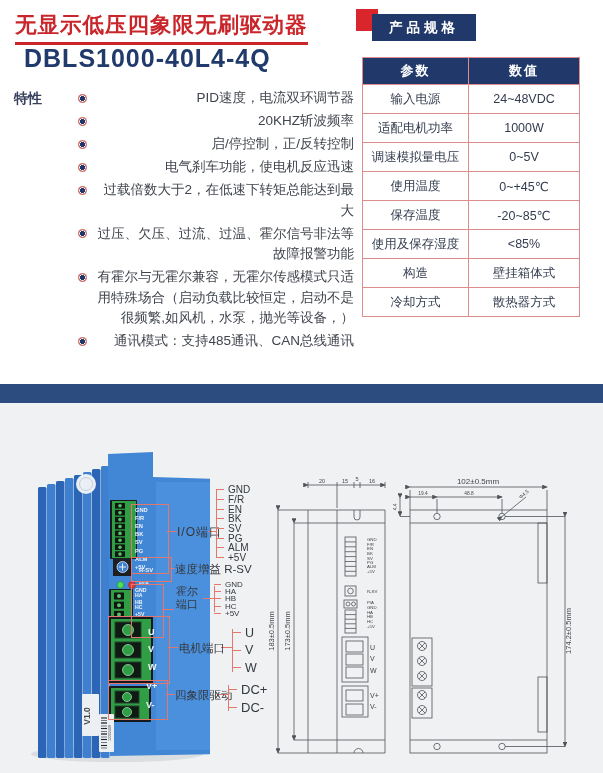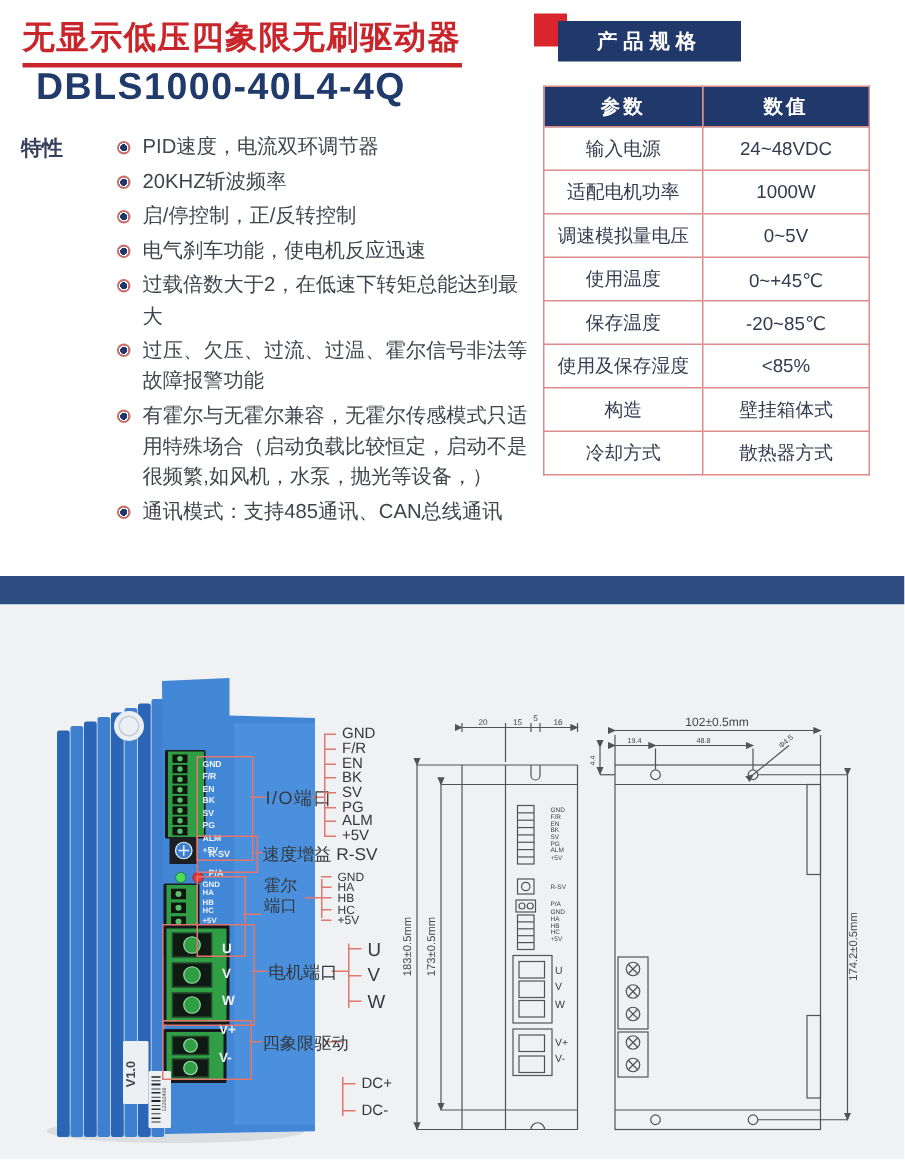--- a/index.html
+++ b/index.html
@@ -19,29 +19,29 @@
     border-bottom:3px solid var(--title-red);padding-bottom:3px;letter-spacing:1px;white-space:nowrap;
   }
   .model{
     position:absolute;left:13px;top:44px;font-size:25px;font-weight:600;
     color:#203a6b;letter-spacing:1px;white-space:nowrap;margin-left:11px;
   }
   .feat-label{position:absolute;left:14px;top:90px;font-size:14px;font-weight:bold;color:#37405c;}
   .feat-list{position:absolute;left:76px;top:88px;width:278px;margin:0;padding:0;list-style:none;}
   .feat-list li{
     position:relative;padding-left:19px;margin-bottom:2.5px;
-    font-size:13.5px;line-height:20.5px;color:#40454d;
+    font-size:13.5px;line-height:20.5px;color:#40454d;text-align:right;
   }
   .feat-list li::before{
     content:"";position:absolute;left:2px;top:5.5px;width:9px;height:9px;border-radius:50%;
     background:radial-gradient(circle,#20376b 0 2.3px,#ffffff 2.4px 3.1px,#cb6f6a 3.2px 4.5px);
   }
   .spec-accent{position:absolute;left:356px;top:9px;width:22px;height:22px;background:#d8262c;}
   .spec-header{
-    position:absolute;left:372px;top:14px;width:122px;height:27px;background:var(--navy);
+    position:absolute;left:372px;top:14px;width:104px;height:27px;background:var(--navy);
     color:#fff;display:flex;align-items:center;justify-content:center;
     font-size:13.5px;font-weight:bold;letter-spacing:4px;
   }
   .spec-table{position:absolute;left:362px;top:57px;width:218px;border-collapse:collapse;table-layout:fixed;}
   .spec-table th,.spec-table td{border:1px solid #dd8b8b;text-align:center;padding:0;}
   .spec-table th{background:var(--navy);color:#fff;font-size:13px;font-weight:bold;letter-spacing:2px;height:26px;}
   .spec-table td{font-size:12.5px;color:#333c4e;height:28px;background:#fff;}
   
   .divider{position:absolute;left:0;top:384px;width:603px;height:19px;background:#2c4c80;}
   .bottom{position:absolute;left:0;top:403px;width:603px;height:370px;background:#eff1f2;}
@@ -49,21 +49,21 @@
   .rrect{position:absolute;border:1px solid var(--red);}
   .rline{position:absolute;height:1px;background:var(--red);}
   .co-label{position:absolute;color:#34383f;font-weight:500;white-space:nowrap;}
   .fan{position:absolute;}
   .fan::before{content:"";position:absolute;left:0;top:5px;bottom:5px;width:1px;background:var(--red);}
   .fan-row{display:flex;align-items:center;color:#34383f;font-weight:500;}
   .fan .dash{flex:none;height:1px;background:var(--red);margin-right:4px;}
   .io-fan{left:216px;top:485px;font-size:10px;}   .io-fan .fan-row{height:9.7px;}   .io-fan .dash{width:8px;}
   .hall-fan{left:214px;top:581px;font-size:8px;}  .hall-fan .fan-row{height:7.2px;} .hall-fan .dash{width:7px;}
   .motor-fan{left:232px;top:624px;font-size:12.5px;} .motor-fan .fan-row{height:17.5px;} .motor-fan .dash{width:9px;}
-  .power-fan{left:228px;top:680px;font-size:10px;margin-top:33px;} .power-fan .fan-row{height:18px;}  .power-fan .dash{width:9px;}
+  .power-fan{left:228px;top:680px;font-size:13px;} .power-fan .fan-row{height:18px;}  .power-fan .dash{width:9px;}
   
   .devlabels{position:absolute;color:#eef3fa;transform-origin:0 0;white-space:nowrap;font-weight:bold;}
   .io-dev{left:135px;top:506px;font-size:11px;line-height:15.8px;transform:scale(.52);}
   .hall-dev{left:135px;top:587px;font-size:10px;line-height:11.4px;transform:scale(.52);}
   .rsv-dev{left:139px;top:567px;font-size:6px;}
   .pa-dev{left:139px;top:580px;font-size:6px;}
   .uvw-dev{left:148px;top:624px;font-size:9px;line-height:17.3px;}
   .vpm-dev{left:146px;top:677px;font-size:9px;line-height:19px;}
   
   .fvlabels{position:absolute;color:#3f4348;transform-origin:0 0;white-space:nowrap;}

